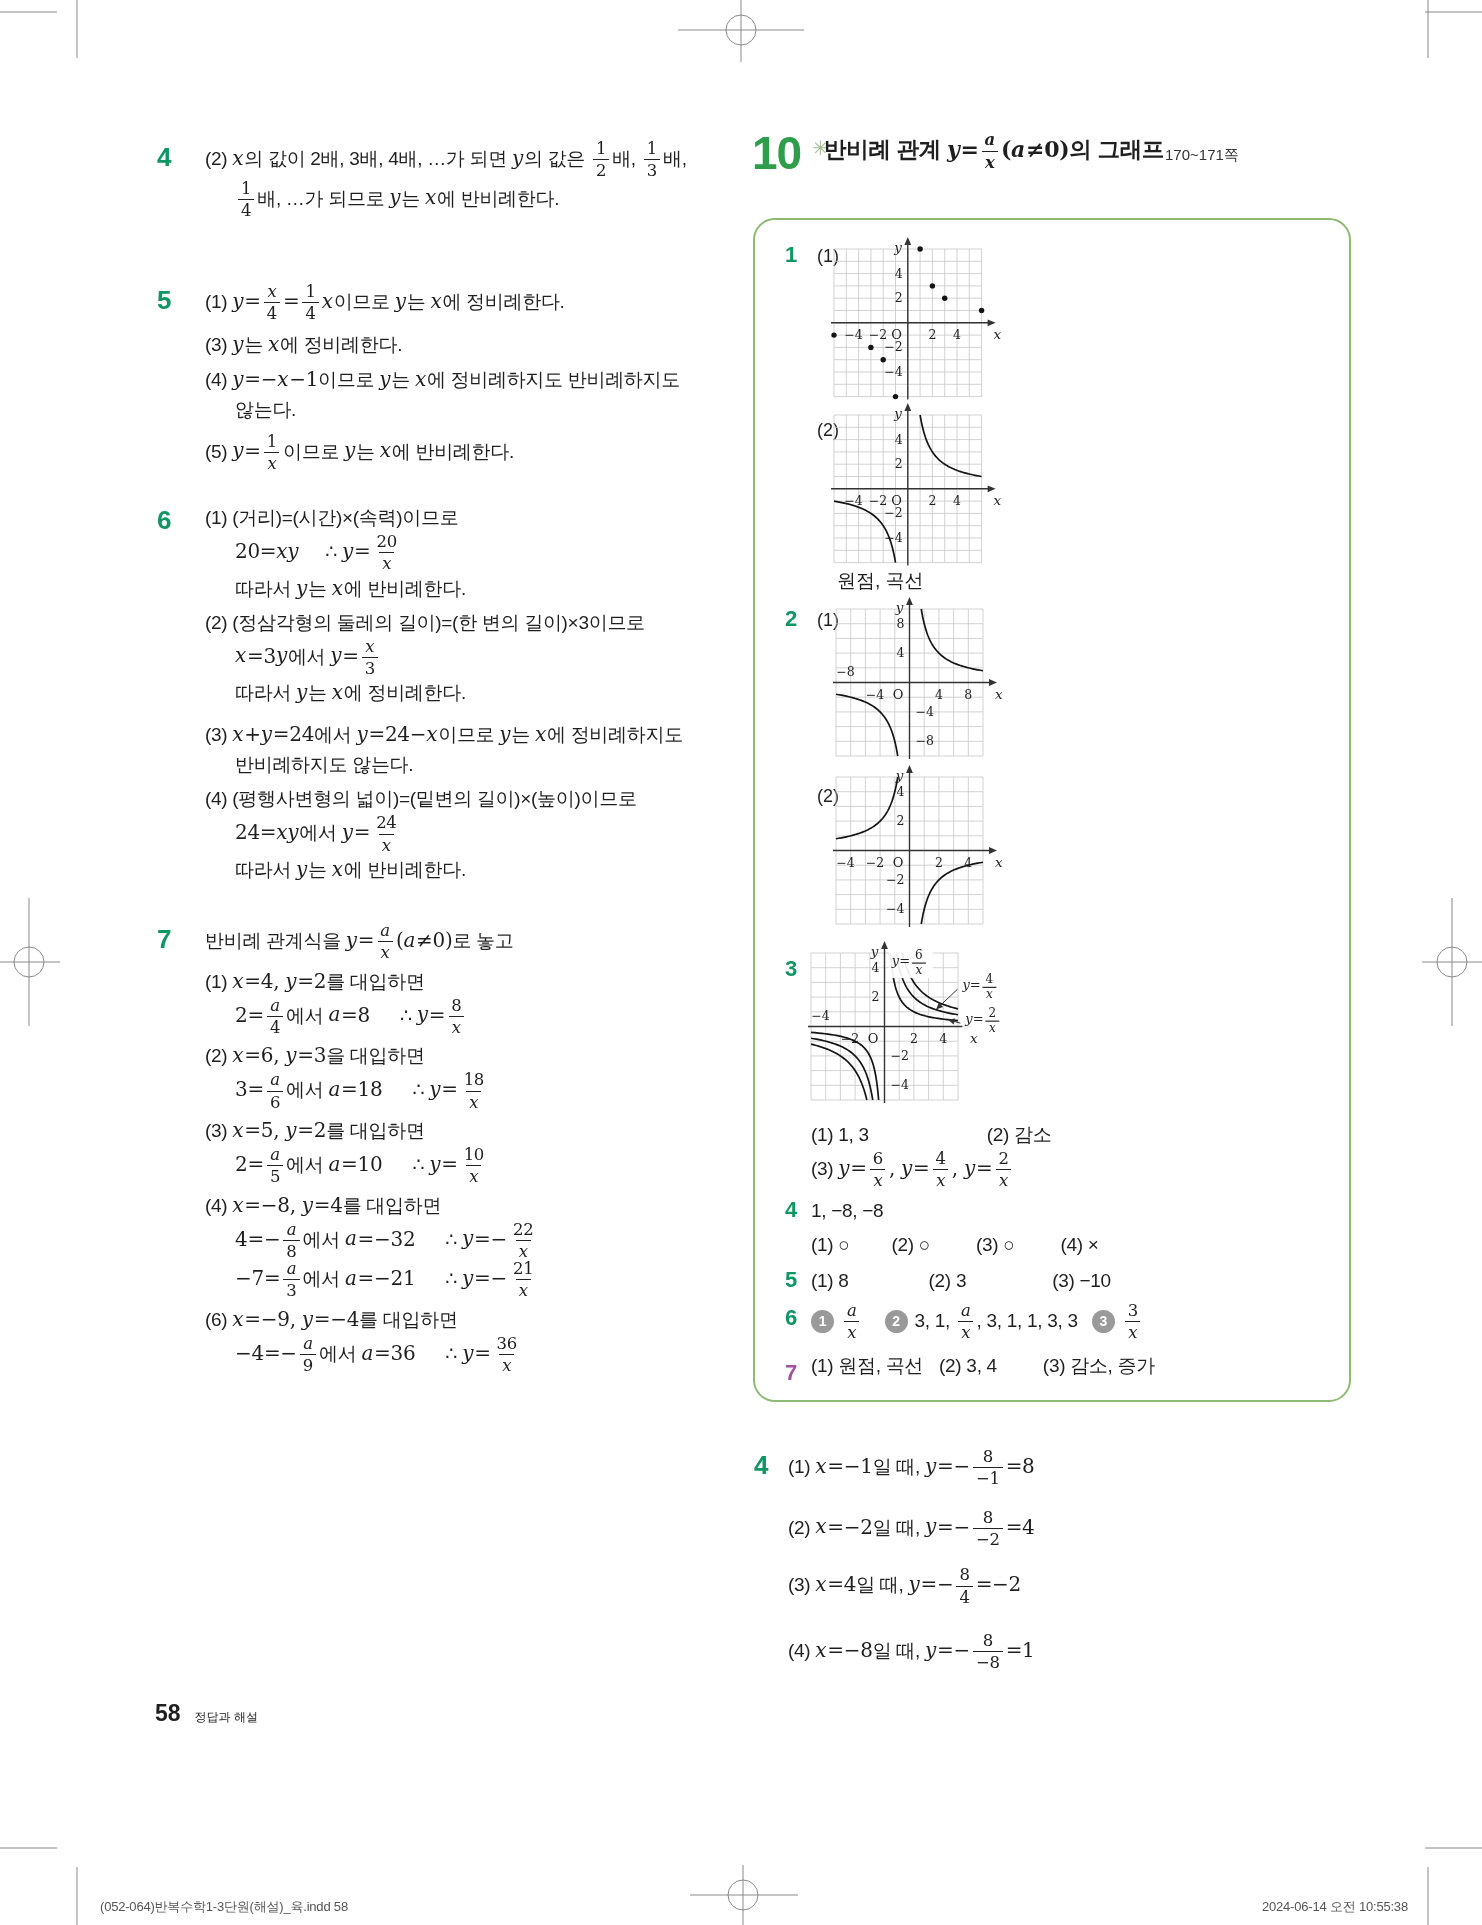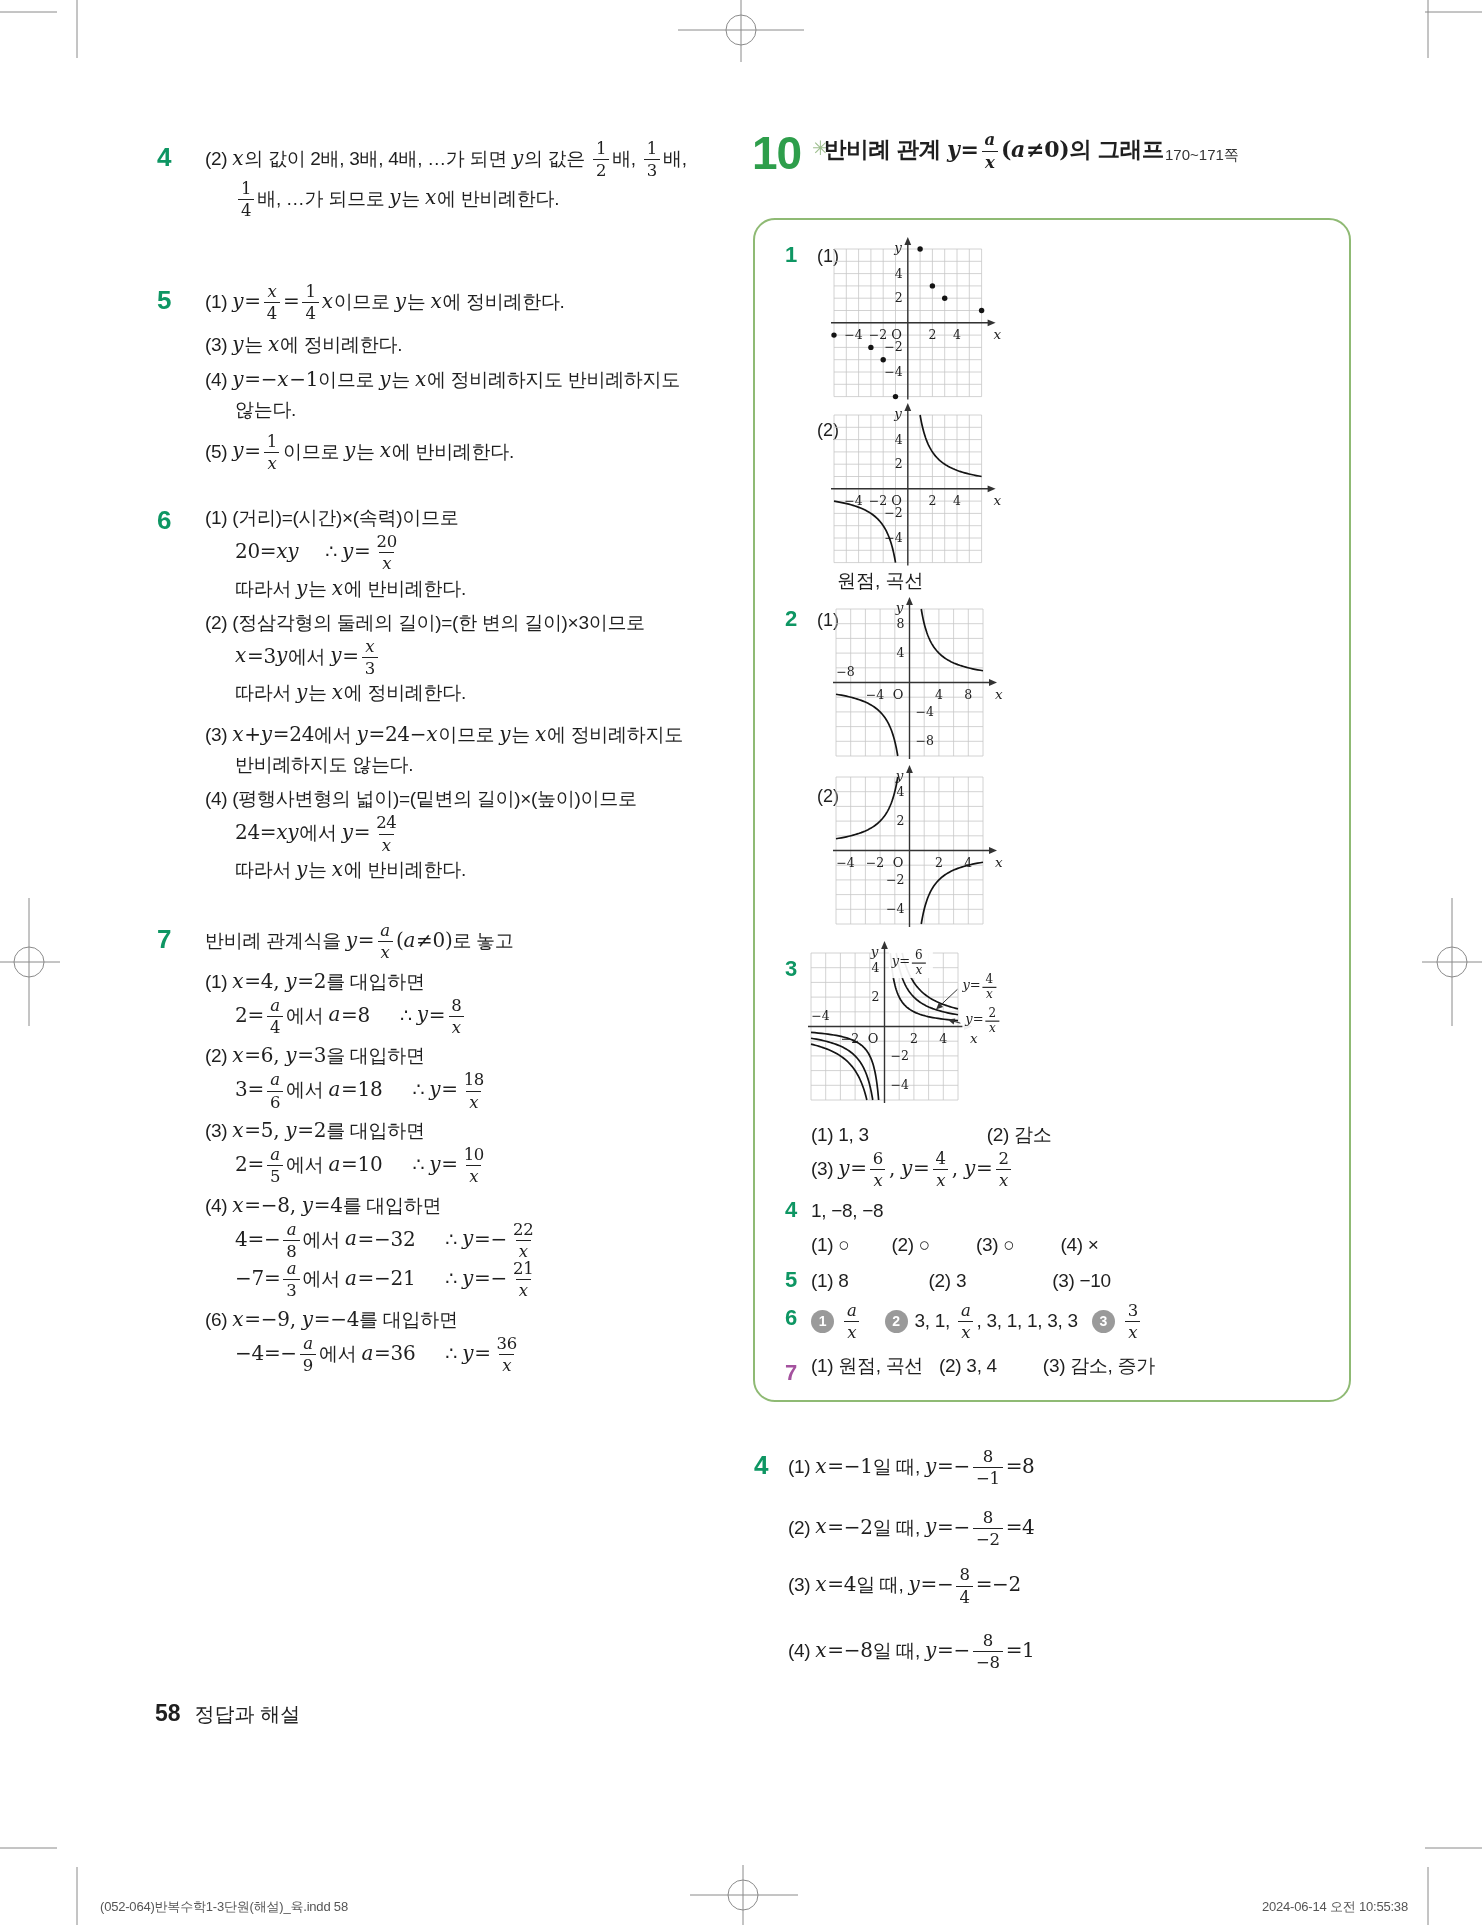--- a/index.html
+++ b/index.html
@@ -34,21 +34,21 @@
   .gbox{position:absolute;left:753px;top:218px;width:594px;height:1180px;
         border:2.5px solid #8fba74;border-radius:22px;background:#fff;}
   .bnum{position:absolute;color:#0e9663;font-weight:800;font-size:22px;}
   .bnum.purple{color:#a4519e;}
   .btag{position:absolute;font-size:18px;color:#1f1f1f;}
   .gwrap{position:absolute;}
   .caption{position:absolute;font-size:19px;}
   .answers{position:absolute;left:56px;top:900px;width:525px;}
   
   .fpn{font-size:23px;font-weight:700;}
-  .flabel{font-size:20px;margin-left:14px;color:#222;}
+  .flabel{font-size:12px;margin-left:14px;color:#222;}
   .imprint{position:absolute;font-size:13px;color:#555;letter-spacing:-0.2px;}
   .cropsvg{position:absolute;left:0;top:0;pointer-events:none;}
 </style>
 </head>
 <body>
 
 <div class="page">
 
   <svg class="cropsvg" width="1482" height="1925">
     <g stroke="#8a8a8a" stroke-width="1" fill="none">

